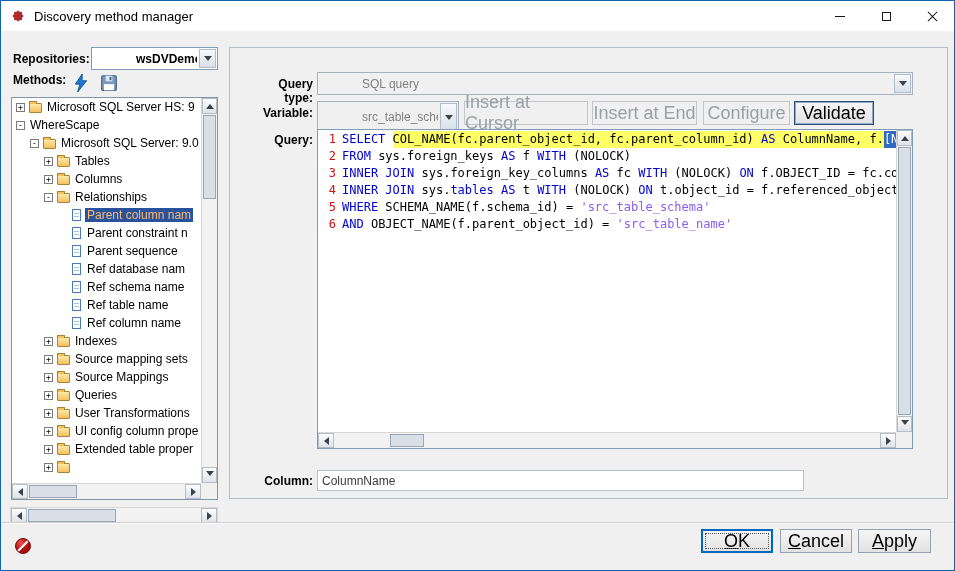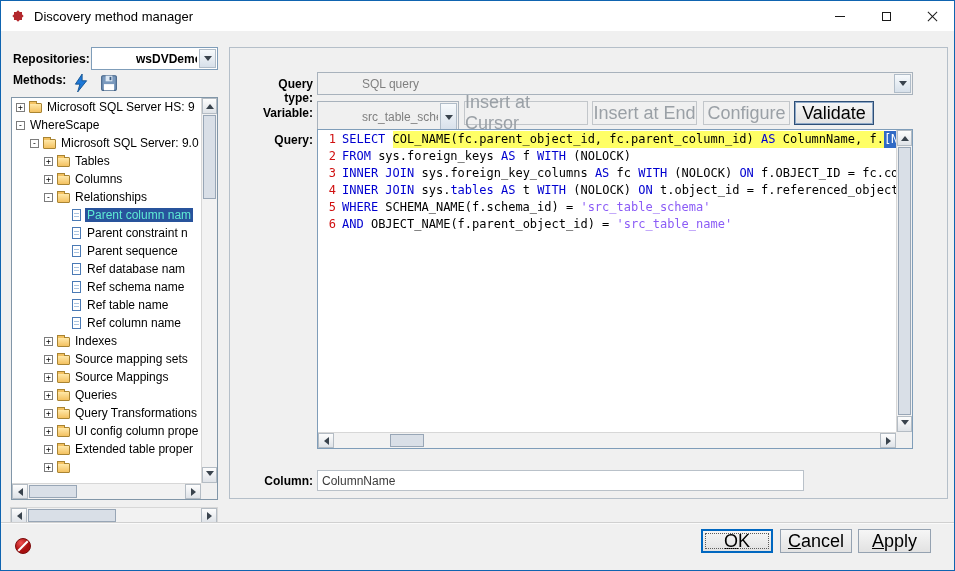--- a/index.html
+++ b/index.html
@@ -49,21 +49,21 @@
   .expander{flex:none;width:9px;height:9px;border:1px solid #7c7c7c;background:#fff;margin-right:3px;
             font:8px/8px "DejaVu Sans Mono",monospace;text-align:center;color:#000;}
   .expander.empty{border-color:transparent;background:transparent;}
   .ticon{flex:none;}
   .icon-folder{width:13px;height:10px;background:linear-gradient(#ffe8a8,#f3c160);border:1px solid #a98432;border-radius:1px;position:relative;margin:2px 3px 0 1px;}
   .icon-folder::before{content:"";position:absolute;top:-3px;left:-1px;width:6px;height:2px;background:#f3c160;border:1px solid #a98432;border-bottom:none;}
   .icon-doc{width:9px;height:12px;background:#fff;border:1px solid #4a7ab5;position:relative;margin:0 4px 0 2px;}
   .icon-doc::after{content:"";position:absolute;left:1px;right:1px;top:3px;height:6px;
                    background:repeating-linear-gradient(#aac4e0 0 1px,transparent 1px 3px);}
   .tlabel{padding:0 2px;}
-  .tlabel.selected{background:#28539c;color:#5eead4;}
+  .tlabel.selected{background:#28539c;color:#fdba74;}
   
   .editor{position:absolute;left:316px;top:128px;width:596px;height:320px;background:#fff;border:1px solid #7f9db9;}
   .code-area{position:absolute;left:0;top:0;right:16px;bottom:16px;overflow:hidden;padding-top:1px;
              font-family:"DejaVu Sans Mono",monospace;font-size:12px;}
   .code-line{display:flex;height:17px;line-height:17px;white-space:pre;}
   .ln{flex:none;width:18px;text-align:right;color:#d01010;margin-right:6px;}
   .c-k{color:#0000d0;} .c-p{color:#000;} .c-s{color:#8b5cf6;} .c-w{color:#fff;}
   .b-y{background:#ffff66;} .b-s{background:#316ac5;}
   
   .groupbox{position:absolute;left:228px;top:46px;width:719px;height:452px;border:1px solid #b5bfc9;}
@@ -194,21 +194,21 @@
           <span class="tlabel">Source Mappings</span>
         </div>
         <div class="tree-row" style="padding-left: 32px;">
           <span class="expander">+</span>
           <span class="ticon icon-folder"></span>
           <span class="tlabel">Queries</span>
         </div>
         <div class="tree-row" style="padding-left: 32px;">
           <span class="expander">+</span>
           <span class="ticon icon-folder"></span>
-          <span class="tlabel">Query Transformations</span>
+          <span class="tlabel">User Transformations</span>
         </div>
         <div class="tree-row" style="padding-left: 32px;">
           <span class="expander">+</span>
           <span class="ticon icon-folder"></span>
           <span class="tlabel">UI config column prope</span>
         </div>
         <div class="tree-row" style="padding-left: 32px;">
           <span class="expander">+</span>
           <span class="ticon icon-folder"></span>
           <span class="tlabel">Extended table proper</span>

